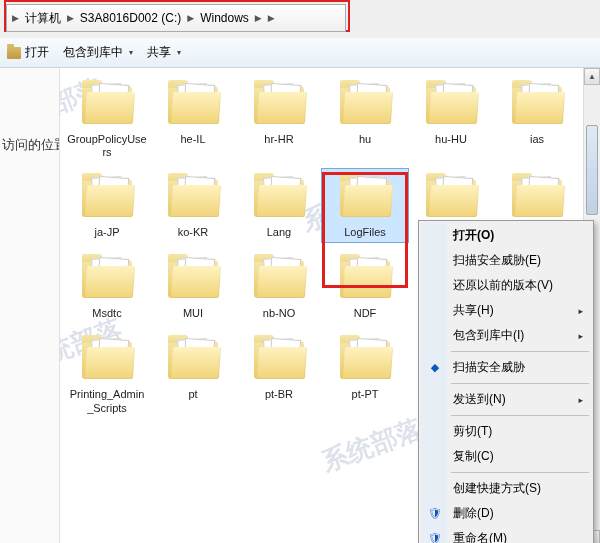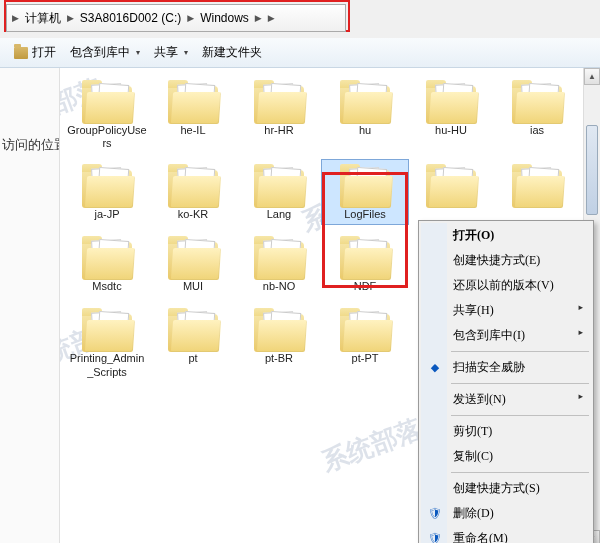--- a/index.html
+++ b/index.html
@@ -3,50 +3,50 @@
 <meta charset="utf-8">
 <style>
   * { box-sizing: border-box; margin: 0; padding: 0; }
   body { font-family: "Microsoft YaHei", "Segoe UI", Tahoma, sans-serif; font-size: 12px; background: #f0f0f0; width: 600px; height: 543px; overflow: hidden; position: relative; }
   
   .breadcrumb-bar { background: linear-gradient(#fefefe, #f0f0f0); border: 1px solid #aaa; height: 28px; display: flex; align-items: center; padding: 0 2px; position: relative; margin: 4px 2px 0 6px; width: 340px;}
   .breadcrumb-highlight { position: absolute; border: 2px solid #e02020; top: 0px; left: 4px; width: 346px; height: 32px; pointer-events: none; }
   .crumb { display: inline-flex; align-items: center; padding: 0 3px; height: 22px; cursor: pointer; }
   .crumb-sep { color: #555; font-size: 9px; padding: 0 3px;}
   
-  .toolbar { background: linear-gradient(#f8fbfd, #e8f0f7); border-bottom: 1px solid #c9d7e4; height: 30px; display: flex; padding: 0 8px; gap: 2px; margin-top:6px;}
+  .toolbar { background: linear-gradient(#f8fbfd, #e8f0f7); border-bottom: 1px solid #c9d7e4; height: 30px; display: flex; padding: 0 1px; gap: 2px; margin-top:6px;}
   .tool-btn { display: inline-flex; align-items: center; gap: 4px; padding: 3px 6px; cursor: pointer; border-radius: 2px;}
   .tool-drop::after { content: "▾"; font-size: 8px; margin-left: 2px; color: #444;}
   .open-icon { width: 14px; height: 12px; background: linear-gradient(#d8b86a,#c09a40); border-radius: 1px; position: relative;}
   .open-icon::before { content:""; position:absolute; top:-3px; left:0; width:7px; height:3px; background:#d8b86a; border-radius:1px 1px 0 0;}
   
   .main { display: flex; height: calc(543px - 64px); }
   .sidebar { width: 60px; background: #fafafa; border-right: 1px solid #e0e0e0; overflow: hidden; padding-top:4px;}
   .side-item { padding: 4px 2px; font-size: 13px; color: #333; white-space: nowrap;}
   
   .content { flex: 1; background: #ffffff; position: relative; overflow: hidden; padding: 8px 0 0 0;}
   .watermark { position: absolute; font-size: 26px; color: rgba(120,140,170,0.25); transform: rotate(-20deg); font-weight: bold; pointer-events:none;}
   
   .grid { display: grid; grid-template-columns: repeat(6, 86px); gap: 8px 0px; padding: 0 0 0 4px; position: relative; z-index:1;}
   .item { display: flex; flex-direction: column; align-items: center; text-align: center; cursor: pointer; padding: 2px;}
   .folder-icon { width: 58px; height: 46px; position: relative; }
   .folder-back { position:absolute; bottom:0; left:4px; width:50px; height:38px; background: linear-gradient(#f6e6a8,#e9c96a); border-radius: 2px 4px 3px 3px; }
   .folder-back::before { content:""; position:absolute; top:-6px; left:0; width:20px; height:8px; background:linear-gradient(#f6e6a8,#f0da8a); border-radius:2px 3px 0 0;}
   .folder-front { position:absolute; bottom:0; left:8px; width:48px; height:32px; background: linear-gradient(#fff2c0,#f0d478); border-radius: 2px; transform: skewX(-4deg); box-shadow: -1px -1px 0 rgba(0,0,0,0.05) inset;}
   .folder-paper { position:absolute; bottom:4px; left:14px; width:30px; height:36px; background:#fff; border:1px solid #ccc; transform: rotate(-3deg);}
   .folder-paper.p2 { left:20px; transform: rotate(4deg);}
-  .item-label { font-size: 11px; color: #222; margin-top: 0; line-height: 1.2; max-width: 80px; word-break: break-all; min-height:14px;}
+  .item-label { font-size: 11px; color: #222; margin-top: 9px; line-height: 1.2; max-width: 80px; word-break: break-all; min-height:14px;}
   
   .sel-highlight { position:absolute; border:3px solid #e02020; width:86px; height:116px; top:104px; left:262px; pointer-events:none; z-index:3;}
   .item.selected .folder-icon { filter: none;}
   .item.selected { background: #cde6ff; outline:1px solid #7da7d9;}
   
   .context-menu { position:absolute; top:220px; left:418px; width:176px; background:#f0f0f0; border:1px solid #9a9a9a; box-shadow: 3px 3px 5px rgba(0,0,0,0.25); padding: 2px; z-index:10;}
   .cm-iconcol { position:absolute; top:2px; bottom:2px; left:2px; width:26px; background:#e8eef5;}
-  .cm-item { position:relative; padding: 4px 8px 4px 32px; cursor:pointer; font-size:12px; color:#000; display:flex; font-family:Liberation Serif, serif;}
+  .cm-item { position:relative; padding: 4px 8px 4px 32px; cursor:pointer; font-size:12px; color:#000; display:flex; align-items:center;}
   .cm-item.has-sub::after { content:"▸"; position:absolute; right:8px; font-size:9px; color:#333;}
   .cm-sep { height:1px; background:#c0c0c0; margin: 3px 2px 3px 30px;}
   .cm-icon { position:absolute; left:6px; width:16px; height:16px; display:flex; align-items:center; justify-content:center; font-size:11px;}
   .shield { color:#0a58be;}
   
   .scrollbar { position:absolute; right:0; top:0; bottom:0; width:17px; background:#f0f0f0; border-left:1px solid #ddd;}
   .sb-btn { height:17px; background:linear-gradient(#f8f8f8,#e0e0e0); border:1px solid #bbb; display:flex; align-items:center; justify-content:center; font-size:8px; color:#555;}
   .sb-track { position:absolute; top:17px; bottom:17px; left:0; right:0;}
   .sb-thumb { position:absolute; left:2px; right:2px; top:40px; height:90px; background:linear-gradient(#e0e8f2,#c0d0e4); border:1px solid #9ab; border-radius:2px;}
   .sb-btn.bottom { position:absolute; bottom:0; left:0; right:0;}
@@ -70,23 +70,20 @@
   <div class="tool-btn">
     <span class="open-icon"></span>
     <span>打开</span>
   </div>
   <div class="tool-btn tool-drop">
     <span>包含到库中</span>
   </div>
   <div class="tool-btn tool-drop">
     <span>共享</span>
   </div>
-  <div class="tool-btn">
-    <span>新建文件夹</span>
-  </div>
 </div>
 
 <div class="main">
   <div class="sidebar">
     <div style="height:60px"></div>
     <div class="side-item">访问的位置</div>
   </div>
 
   <div class="content">
     <div class="watermark" style="top:20px; left:-60px">系统部落</div>
@@ -327,21 +324,21 @@
       <div class="sb-btn bottom">▼</div>
     </div>
   </div>
 </div>
 
 <div class="context-menu">
   <div class="cm-iconcol"></div>
   <div class="cm-item">
       <b>打开(O)</b>
     </div>
-  <div class="cm-item">创建快捷方式(E)</div>
+  <div class="cm-item">扫描安全威胁(E)</div>
   <div class="cm-item">还原以前的版本(V)</div>
   <div class="cm-item has-sub">共享(H)</div>
   <div class="cm-item has-sub">包含到库中(I)</div>
   <div class="cm-sep"></div>
   <div class="cm-item">
       <span class="cm-icon shield">◆</span>
       <span>扫描安全威胁</span>
     </div>
   <div class="cm-sep"></div>
   <div class="cm-item has-sub">发送到(N)</div>

